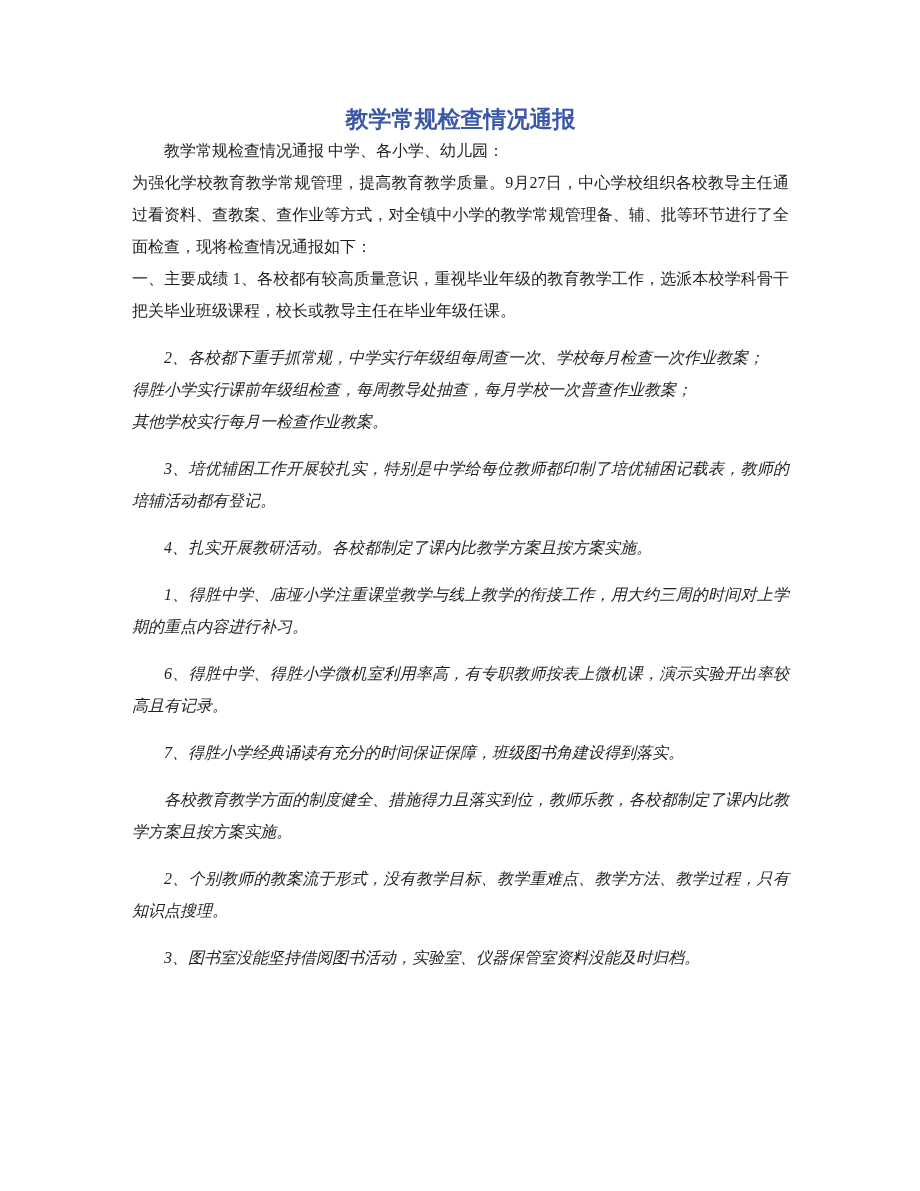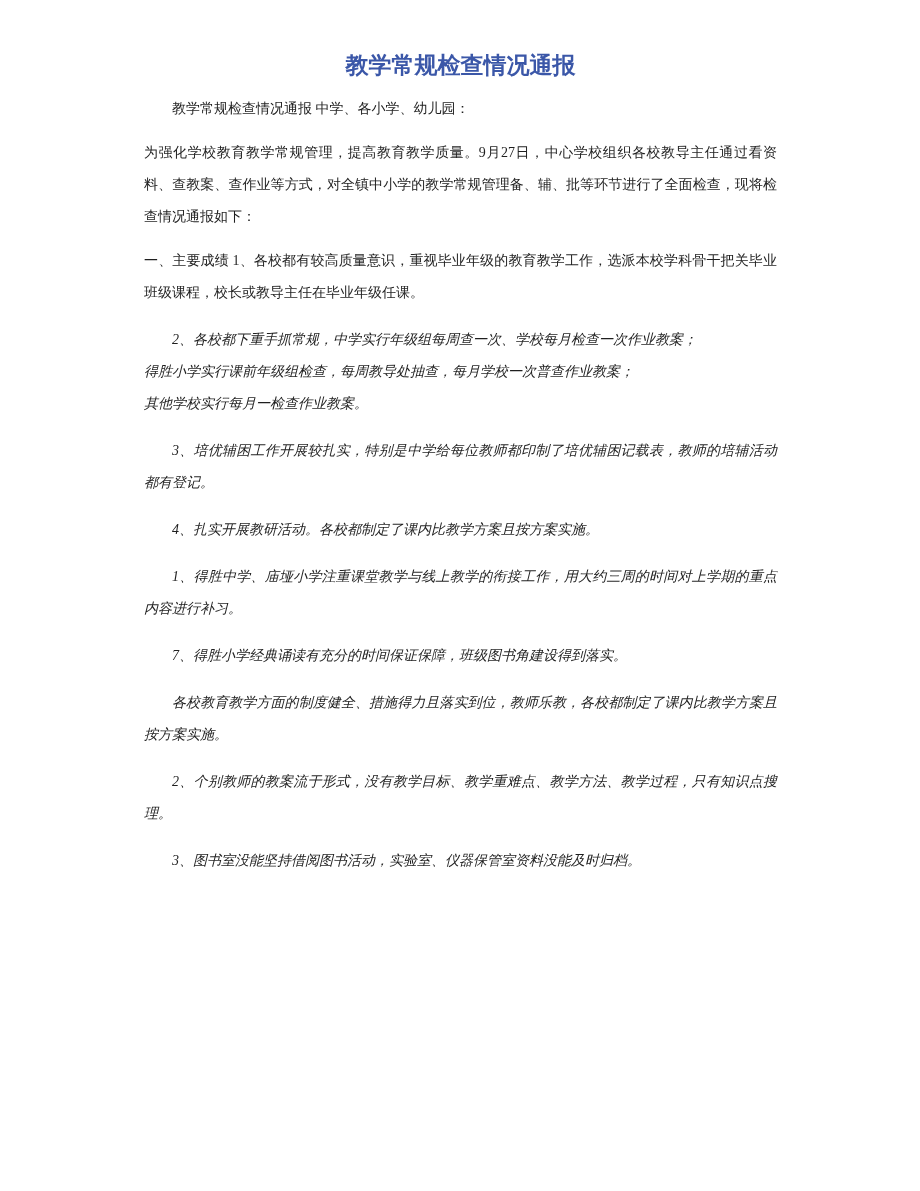--- a/index.html
+++ b/index.html
@@ -10,35 +10,35 @@
   body {
     width: 920px;
     height: 1191px;
     overflow: hidden;
     font-family: "Liberation Serif", serif;
   }
   .doc-page {
     box-sizing: border-box;
     width: 920px;
     height: 1191px;
-    padding: 51px 131px 0 132px;
+    padding: 105px 131px 0 132px;
     background: #ffffff;
   }
   .doc-title {
     margin: 0;
     font-size: 23px;
     line-height: 30px;
     font-weight: bold;
     text-align: center;
     color: #3b57a8;
     font-family: "Liberation Serif", serif;
   }
   .doc-body p {
-    margin: 12px;
-    font-size: 14px;
+    margin: 0;
+    font-size: 16px;
     line-height: 32px;
     color: #1f1f1f;
     text-align: justify;
     white-space: pre-line;
     word-break: break-all;
   }
   .doc-body p.indent {
     text-indent: 2em;
   }
   .doc-body p.spaced {
@@ -55,18 +55,19 @@
   <div class="doc-body">
     <p class="indent">教学常规检查情况通报 中学、各小学、幼儿园：</p>
     <p>为强化学校教育教学常规管理，提高教育教学质量。9月27日，中心学校组织各校教导主任通过看资料、查教案、查作业等方式，对全镇中小学的教学常规管理备、辅、批等环节进行了全面检查，现将检查情况通报如下：</p>
     <p>一、主要成绩 1、各校都有较高质量意识，重视毕业年级的教育教学工作，选派本校学科骨干把关毕业班级课程，校长或教导主任在毕业年级任课。</p>
     <p class="indent spaced">2、各校都下重手抓常规，中学实行年级组每周查一次、学校每月检查一次作业教案；
 得胜小学实行课前年级组检查，每周教导处抽查，每月学校一次普查作业教案；
 其他学校实行每月一检查作业教案。</p>
     <p class="indent spaced">3、培优辅困工作开展较扎实，特别是中学给每位教师都印制了培优辅困记载表，教师的培辅活动都有登记。</p>
     <p class="indent spaced">4、扎实开展教研活动。各校都制定了课内比教学方案且按方案实施。</p>
     <p class="indent spaced">1、得胜中学、庙垭小学注重课堂教学与线上教学的衔接工作，用大约三周的时间对上学期的重点内容进行补习。</p>
+    <p class="indent spaced">6、得胜中学、得胜小学微机室利用率高，有专职教师按表上微机课，演示实验开出率较高且有记录。</p>
     <p class="indent spaced">7、得胜小学经典诵读有充分的时间保证保障，班级图书角建设得到落实。</p>
     <p class="indent spaced">各校教育教学方面的制度健全、措施得力且落实到位，教师乐教，各校都制定了课内比教学方案且按方案实施。</p>
     <p class="indent spaced">2、个别教师的教案流于形式，没有教学目标、教学重难点、教学方法、教学过程，只有知识点搜理。</p>
     <p class="indent spaced">3、图书室没能坚持借阅图书活动，实验室、仪器保管室资料没能及时归档。</p>
   </div>
 </div>
 
 </body></html>

